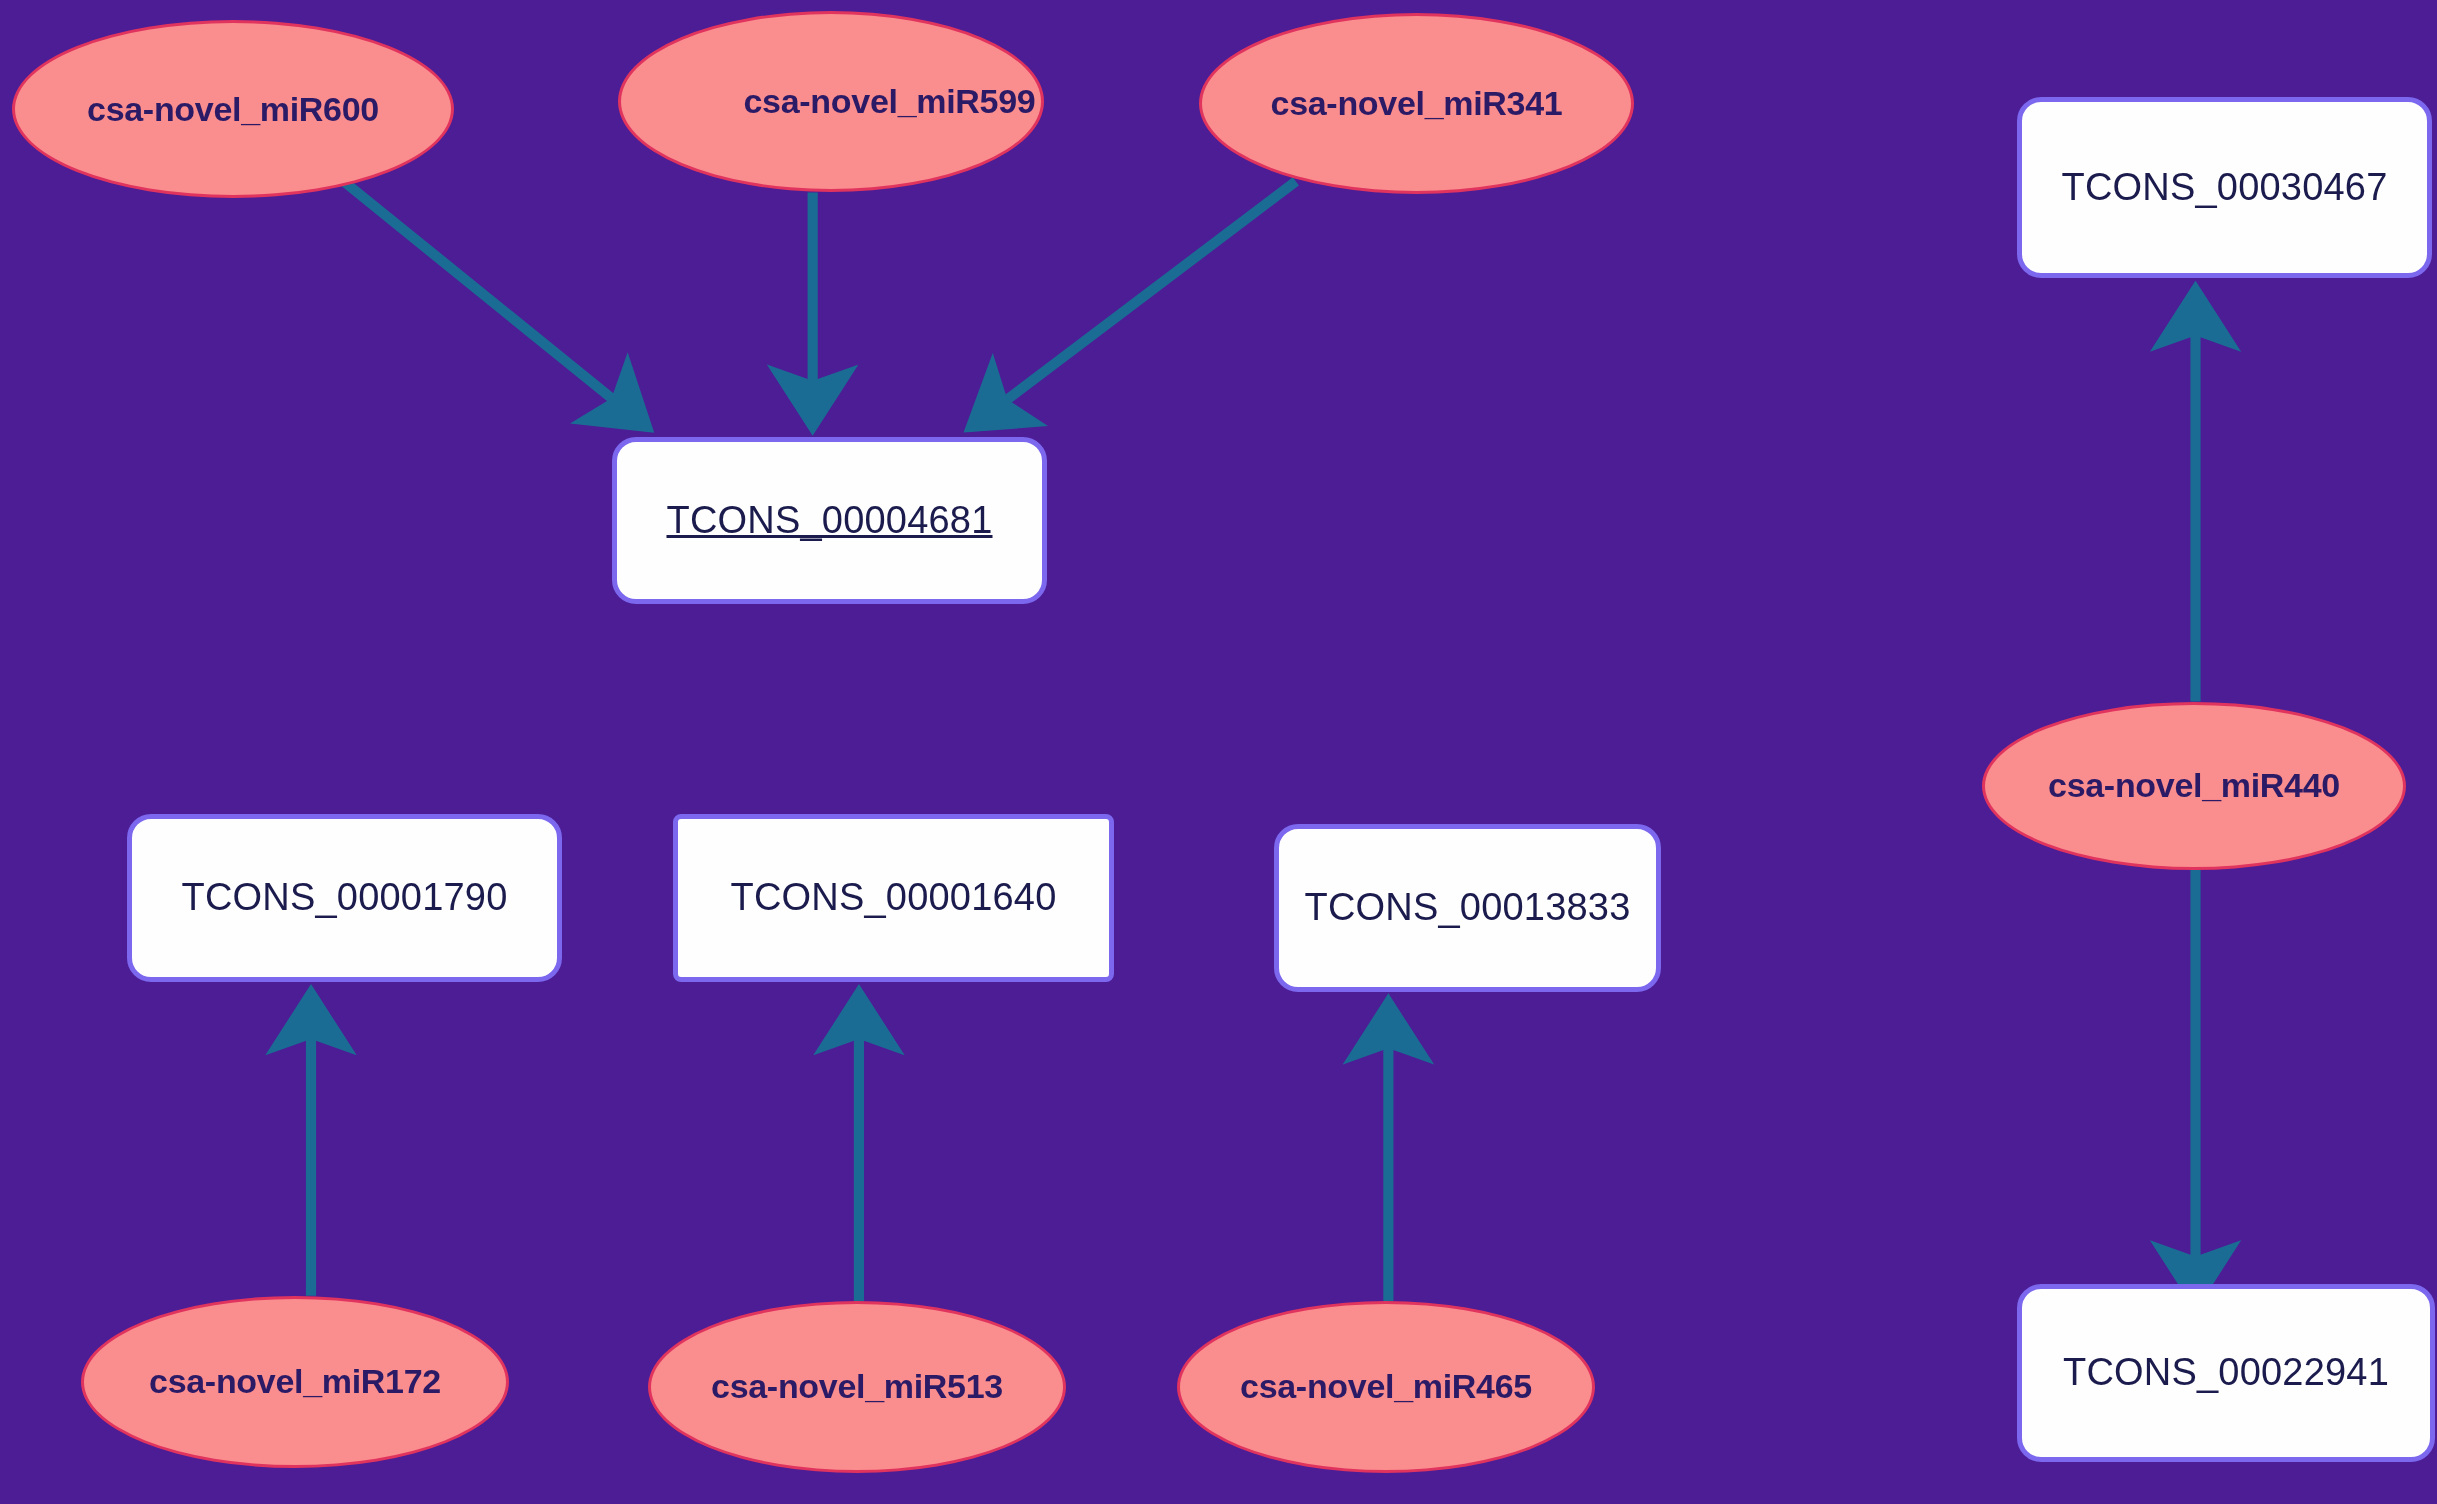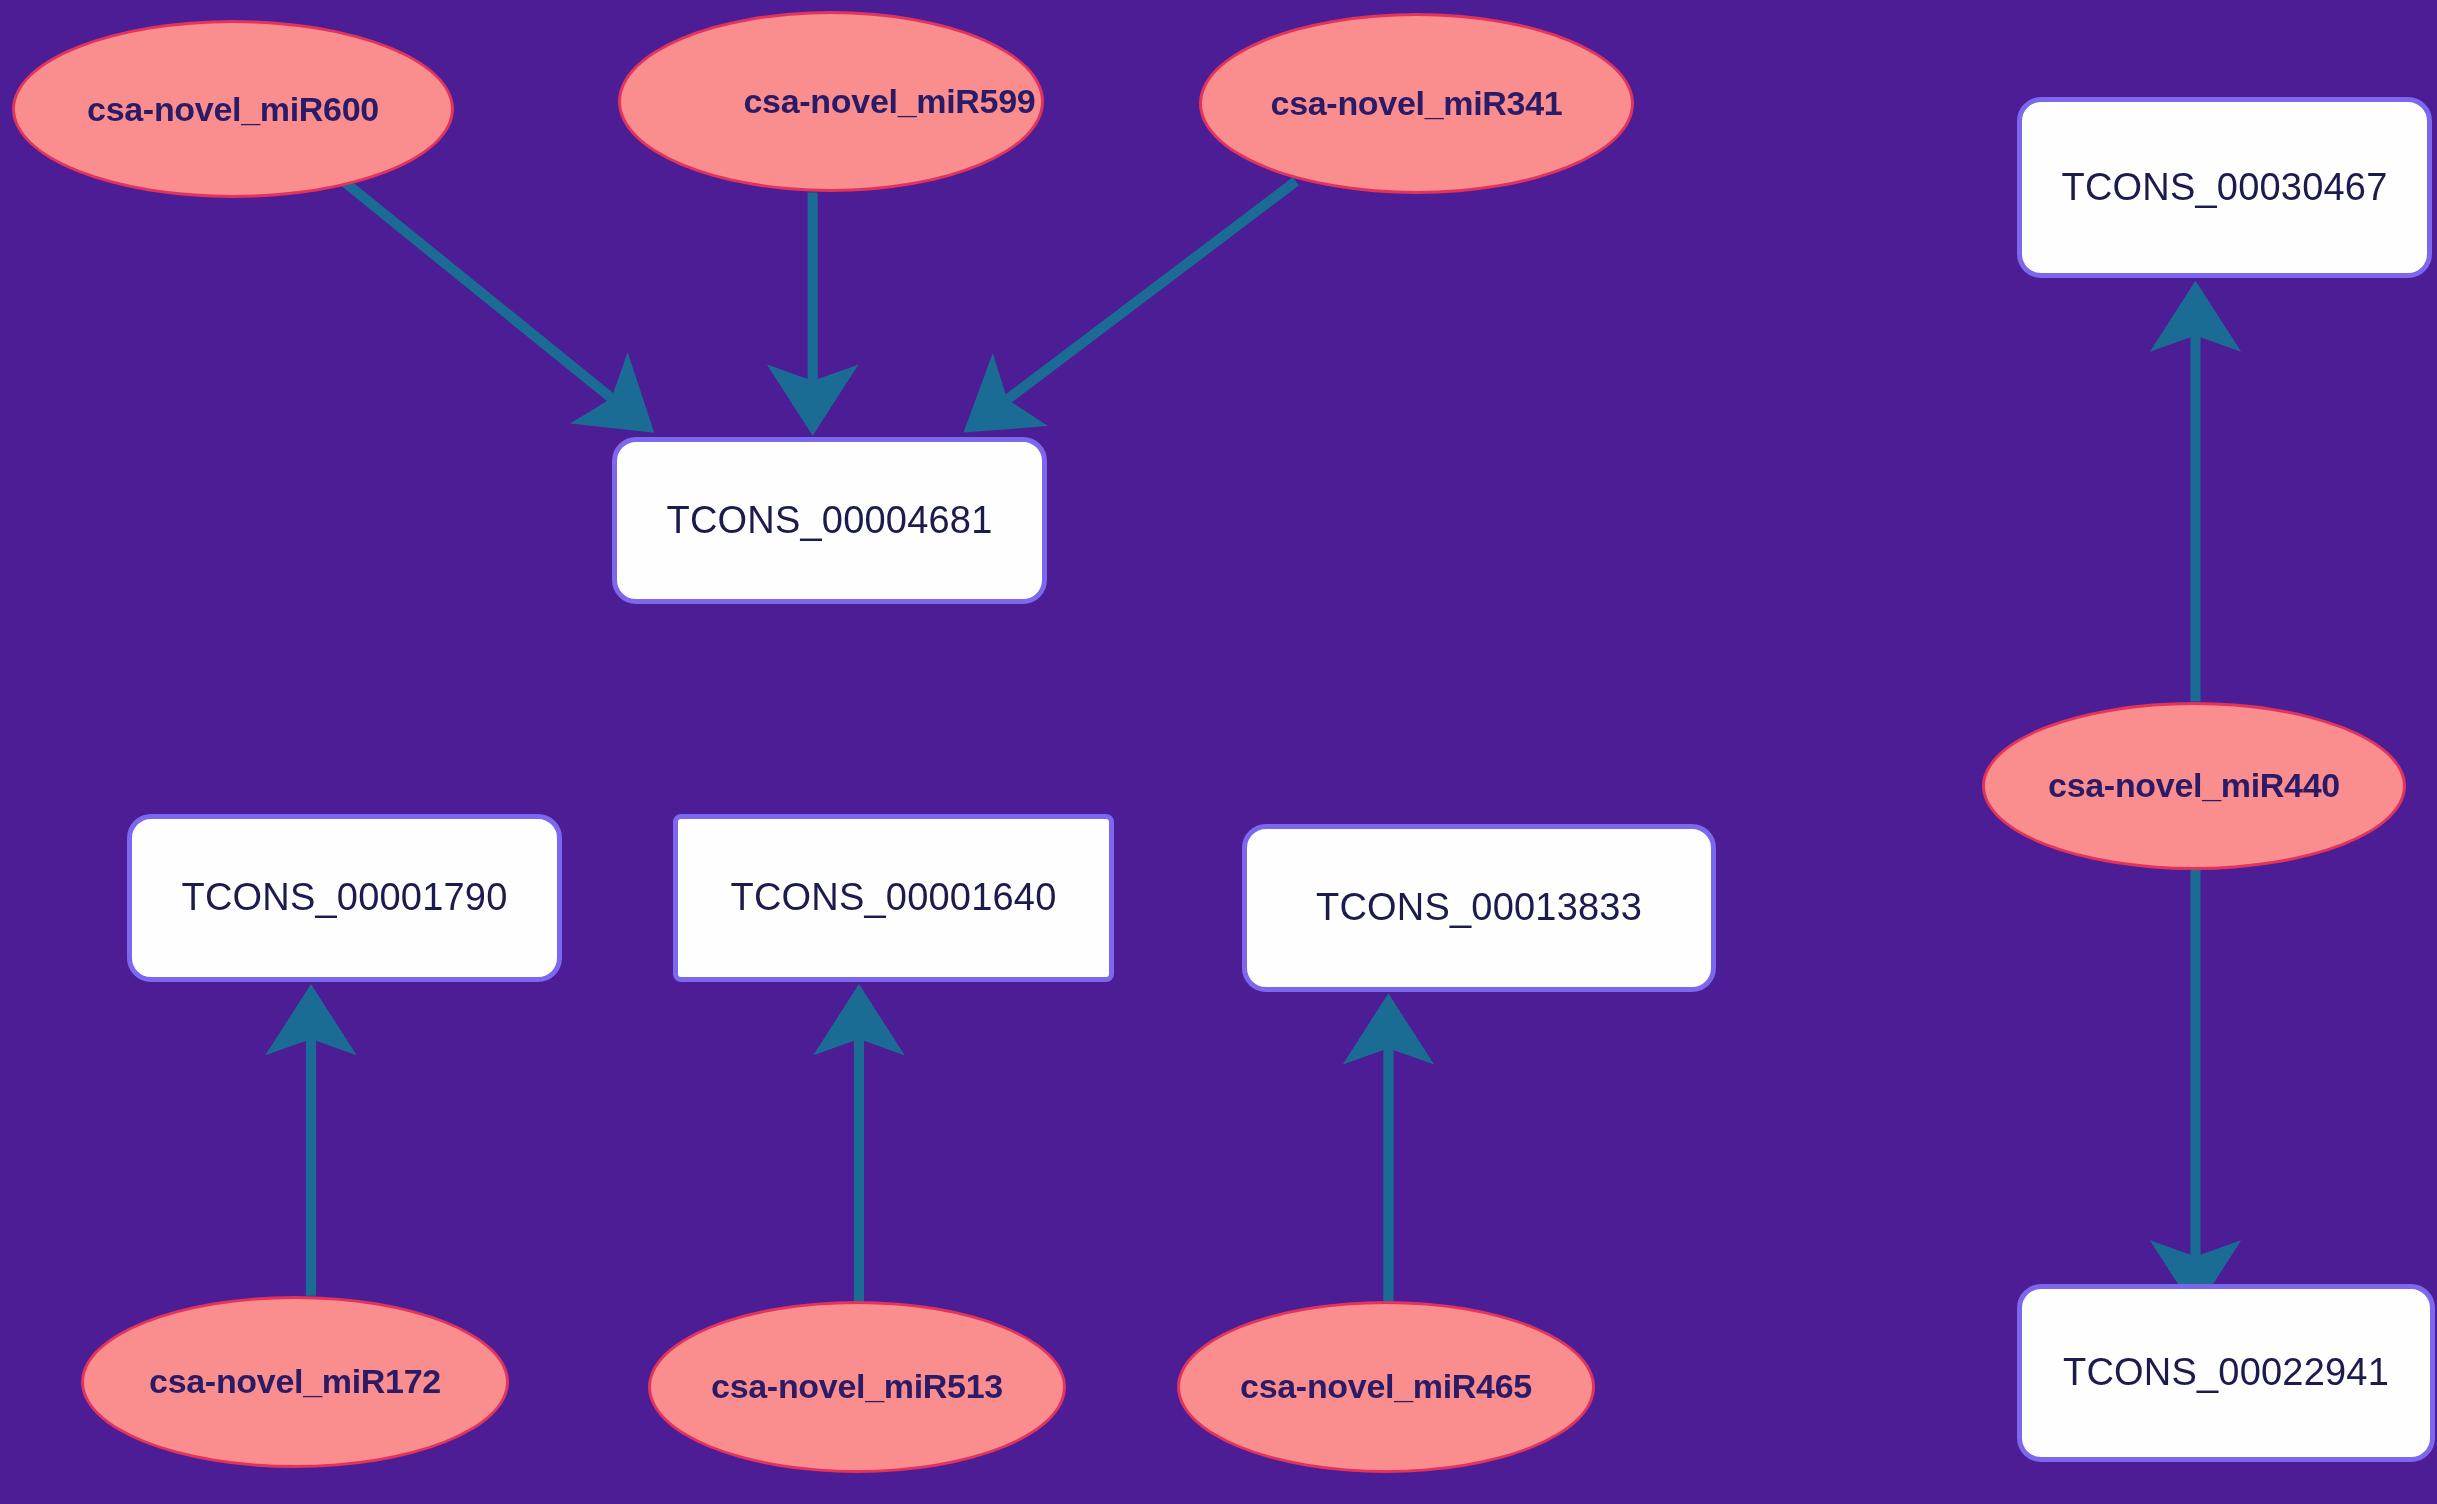--- a/index.html
+++ b/index.html
@@ -83,39 +83,39 @@
   <div id="nodes">
       <div class="node mirna" style="left: 12px; top: 20.4px; width: 442px; height: 178px;">
         <span class="node-label">csa-novel_miR600</span>
       </div>
       <div class="node mirna" style="left: 618px; top: 11px; width: 426px; height: 181px; justify-content: flex-end;">
         <span class="node-label">csa-novel_miR599</span>
       </div>
       <div class="node mirna" style="left: 1199px; top: 13px; width: 435px; height: 181px;">
         <span class="node-label">csa-novel_miR341</span>
       </div>
-      <div class="node transcript" style="left: 576px; top: 437px; width: 435px; height: 167px;">
+      <div class="node transcript" style="left: 576px; top: 437px; width: 435px; height: 167px; text-decoration: underline;">
         <span class="node-label">TCONS_00004681</span>
       </div>
       <div class="node transcript" style="left: 1981px; top: 97px; width: 415px; height: 181px;">
         <span class="node-label">TCONS_00030467</span>
       </div>
       <div class="node mirna" style="left: 1982px; top: 702px; width: 424px; height: 168px;">
         <span class="node-label">csa-novel_miR440</span>
       </div>
       <div class="node transcript" style="left: 1981px; top: 1284px; width: 418px; height: 178px;">
         <span class="node-label">TCONS_00022941</span>
       </div>
       <div class="node transcript" style="left: 91px; top: 814px; width: 435px; height: 168px;">
         <span class="node-label">TCONS_00001790</span>
       </div>
       <div class="node transcript" style="left: 637px; top: 814px; width: 441px; height: 168px; border-radius: 8px;">
         <span class="node-label">TCONS_00001640</span>
       </div>
-      <div class="node transcript" style="left: 1206px; top: 824px; width: 474px; height: 168px;">
+      <div class="node transcript" style="left: 1238px; top: 824px; width: 387px; height: 168px;">
         <span class="node-label">TCONS_00013833</span>
       </div>
       <div class="node mirna" style="left: 81px; top: 1296px; width: 428px; height: 172px;">
         <span class="node-label">csa-novel_miR172</span>
       </div>
       <div class="node mirna" style="left: 648px; top: 1301px; width: 418px; height: 172px;">
         <span class="node-label">csa-novel_miR513</span>
       </div>
       <div class="node mirna" style="left: 1177px; top: 1301px; width: 418px; height: 172px;">
         <span class="node-label">csa-novel_miR465</span>

